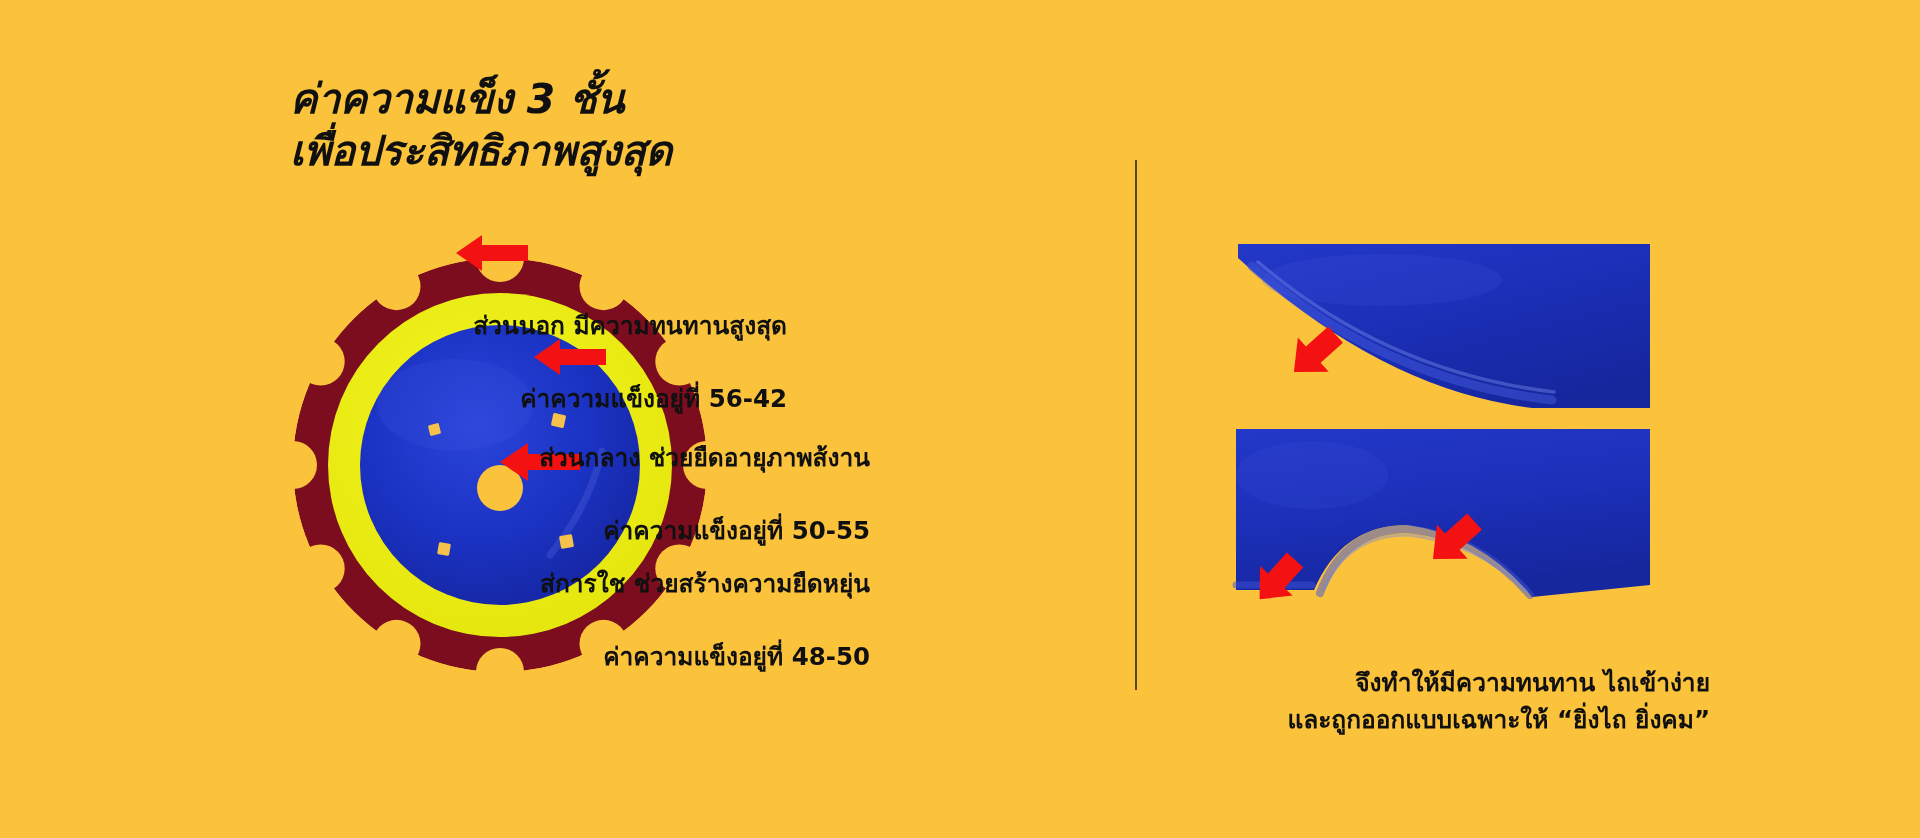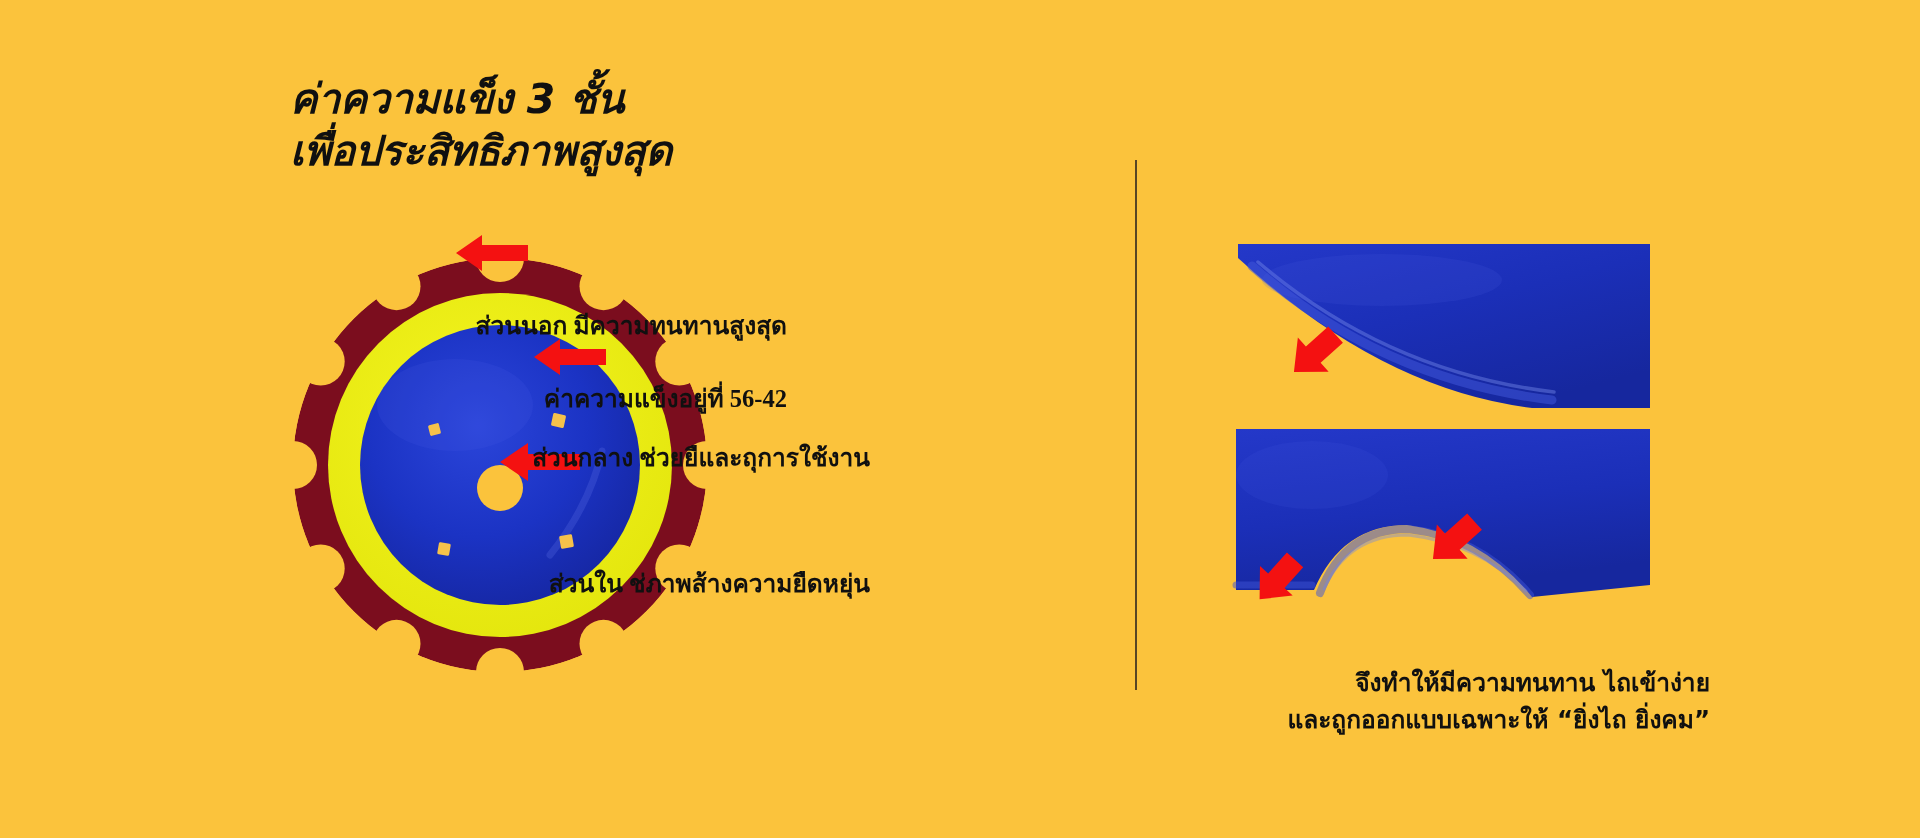--- a/index.html
+++ b/index.html
@@ -42,21 +42,20 @@
 
   
   .annot{
     position:absolute;
     text-align:right;
     color:#101010;
     font-weight:700;
     font-size:24.5px;
     line-height:1.48;
     white-space:pre-line;
-    font-family:Liberation Serif, serif;
   }
   #annot-1{right:1133px;top:272px;}
   #annot-2{right:1050px;top:404px;}
   #annot-3{right:1050px;top:530px;}
 
   
   .photo{position:absolute;overflow:hidden;}
   #photo-top{left:1232px;top:240px;width:418px;height:168px;}
   #photo-bottom{left:1232px;top:425px;width:418px;height:190px;}
   .photo svg{display:block;width:100%;height:100%;}
@@ -144,24 +143,26 @@
     <svg width="80" height="42" viewBox="0 0 80 42" xmlns="http://www.w3.org/2000/svg">
       <path d="M0 21 L28 2 L28 13 L80 13 L80 29 L28 29 L28 40 Z" fill="#F41111"></path>
     </svg>
   </div>
 
   <div class="annot" id="annot-1">
     <div>ส่วนนอก มีความทนทานสูงสุด</div>
     <div>ค่าความแข็งอยู่ที่ 56-42</div>
   </div>
   <div class="annot" id="annot-2">
-    <div>ส่วนกลาง ช่วยยืและถุการใช้งาน</div>
+    <div>ส่วนกลาง ช่วยยืดอายุภาพส้งาน</div>
+    <div>ค่าความแข็งอยู่ที่ 50-55</div>
   </div>
   <div class="annot" id="annot-3">
-    <div>ส่วนใน ช่ภาพส้างความยืดหยุ่น</div>
+    <div>ส่การใช ช่วยสร้างความยืดหยุ่น</div>
+    <div>ค่าความแข็งอยู่ที่ 48-50</div>
   </div>
 
 
   <div class="photo" id="photo-top">
     <svg viewBox="0 0 418 168" xmlns="http://www.w3.org/2000/svg">
       <defs>
         <linearGradient id="bladeTopGrad" x1="0" y1="0" x2="0.65" y2="1">
           <stop offset="0%" stop-color="#2438C9"></stop>
           <stop offset="50%" stop-color="#1B2FB8"></stop>
           <stop offset="100%" stop-color="#16279E"></stop>

